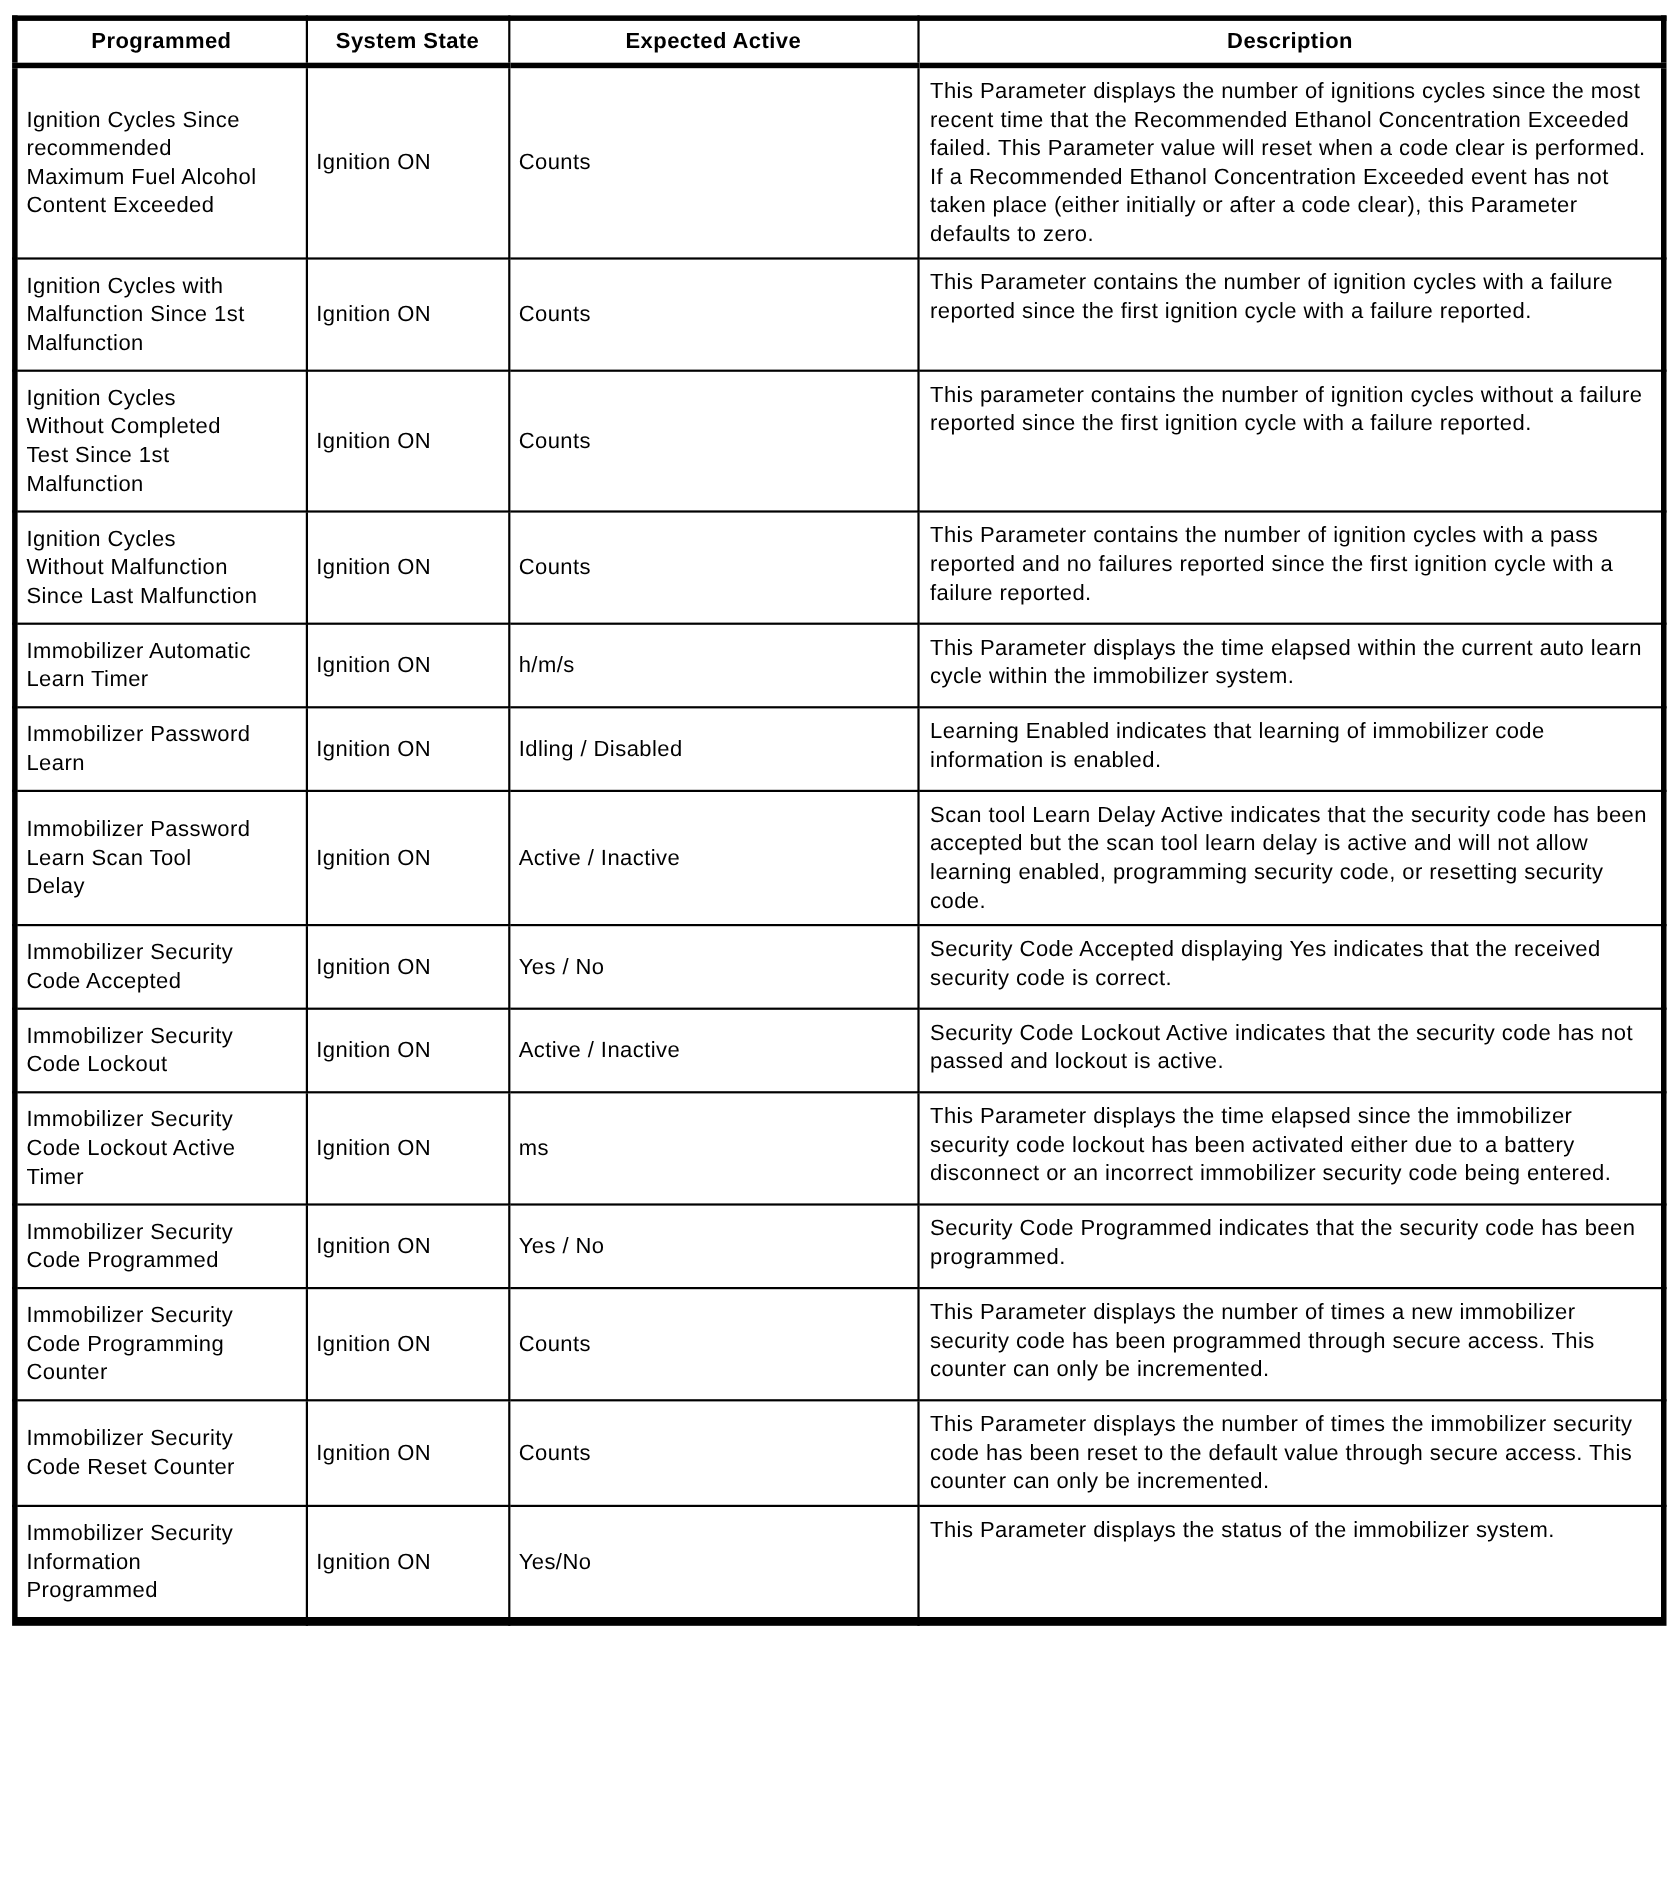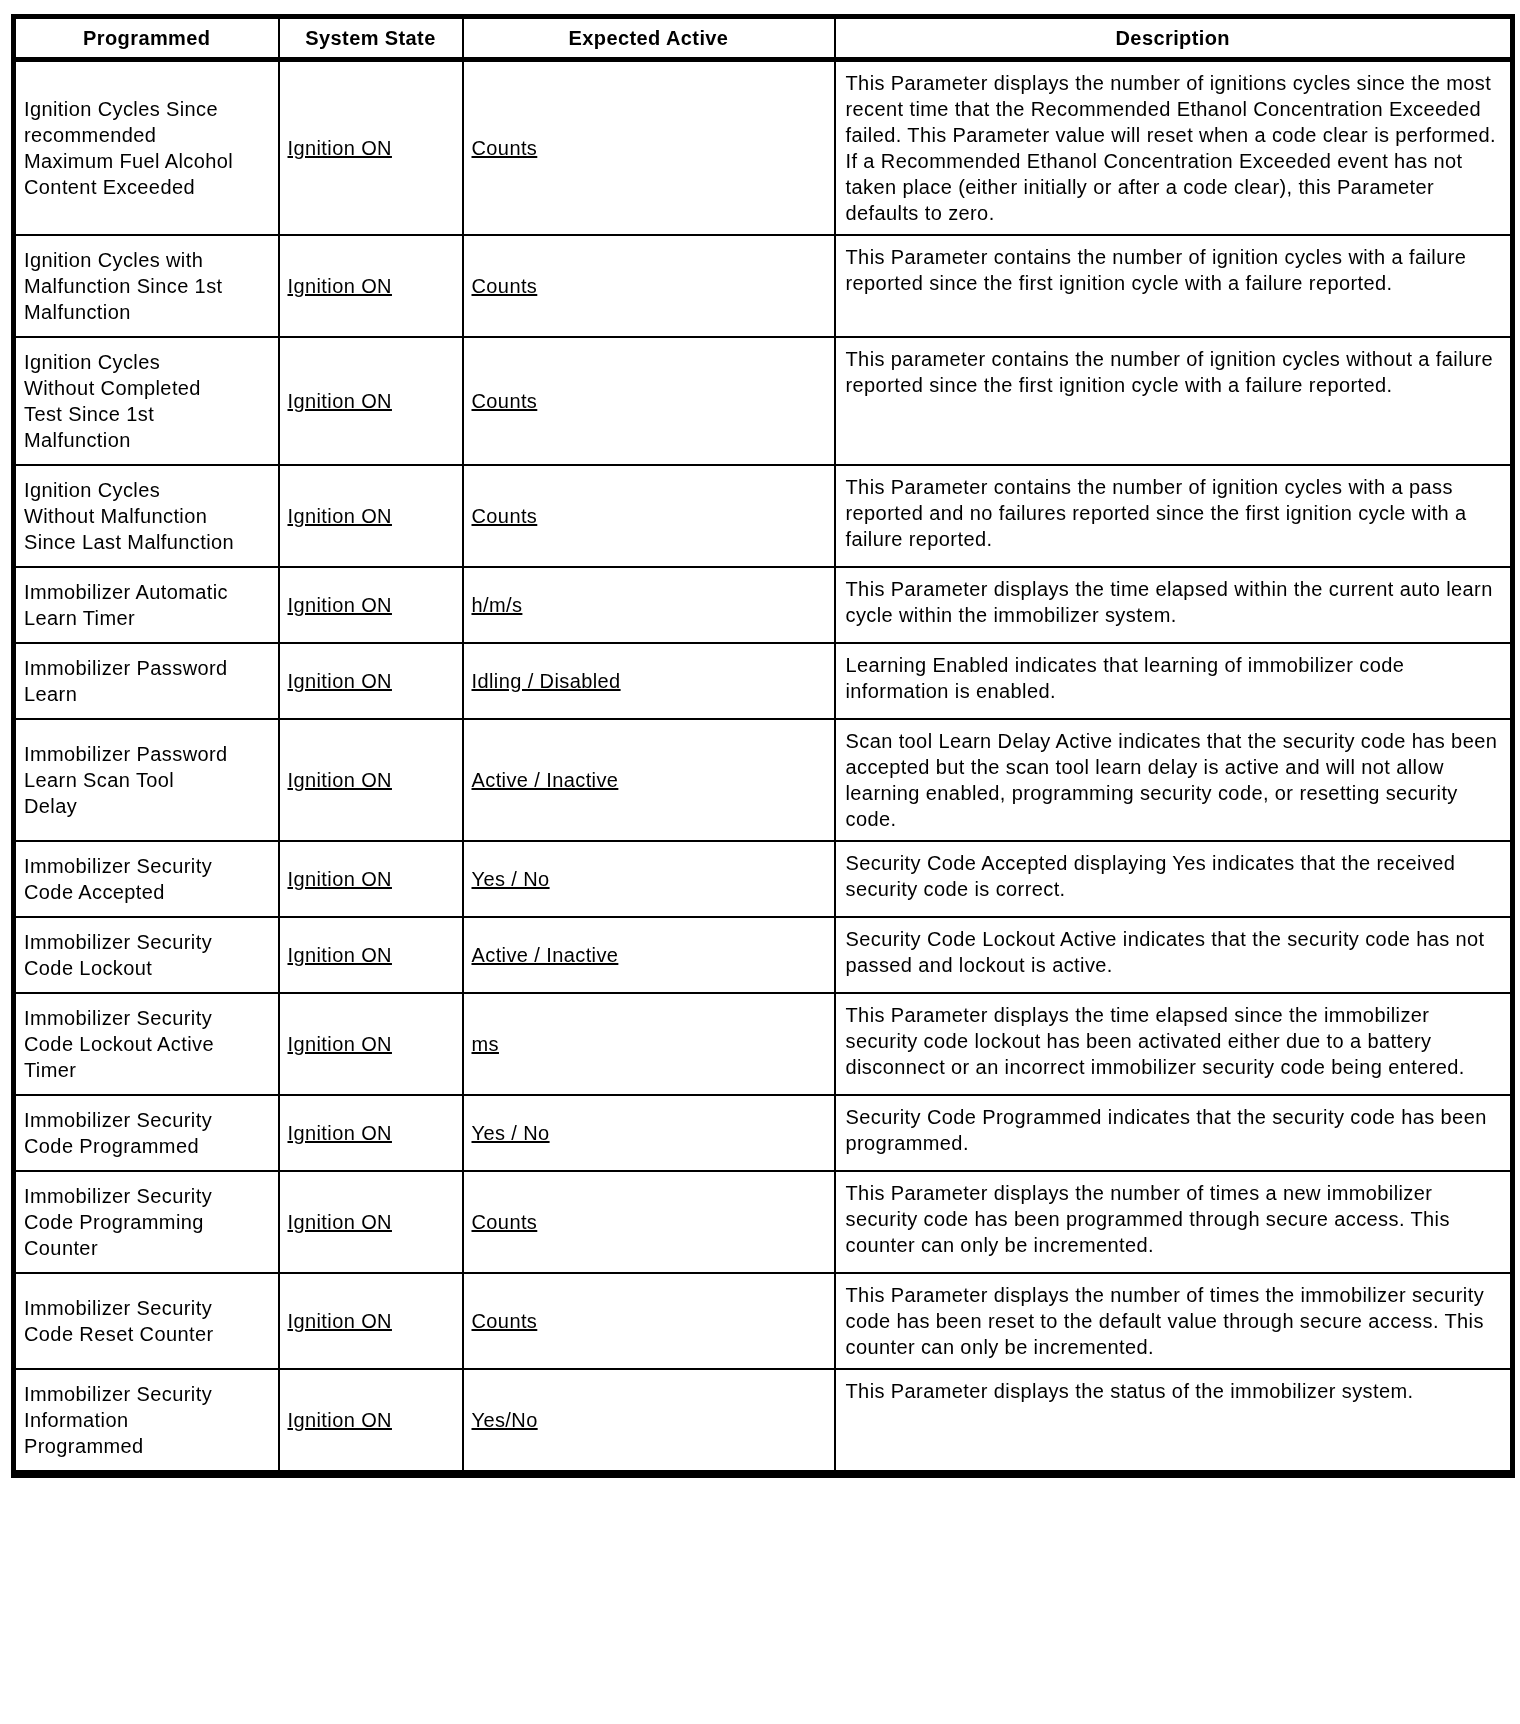--- a/index.html
+++ b/index.html
@@ -44,21 +44,20 @@
   }
   td.cell-param {
     vertical-align: middle;
     padding: 11px 4px 11px 8px;
     white-space: pre-line;
   }
   td.cell-state,
   td.cell-value {
     vertical-align: middle;
     padding: 11px 4px 11px 8px;
-    text-decoration: underline;
   }
   td.cell-desc {
     vertical-align: top;
     padding: 8px 4px 8px 10px;
     margin-left: 28px;
   }
 </style>
 </head>
 <body>
 

